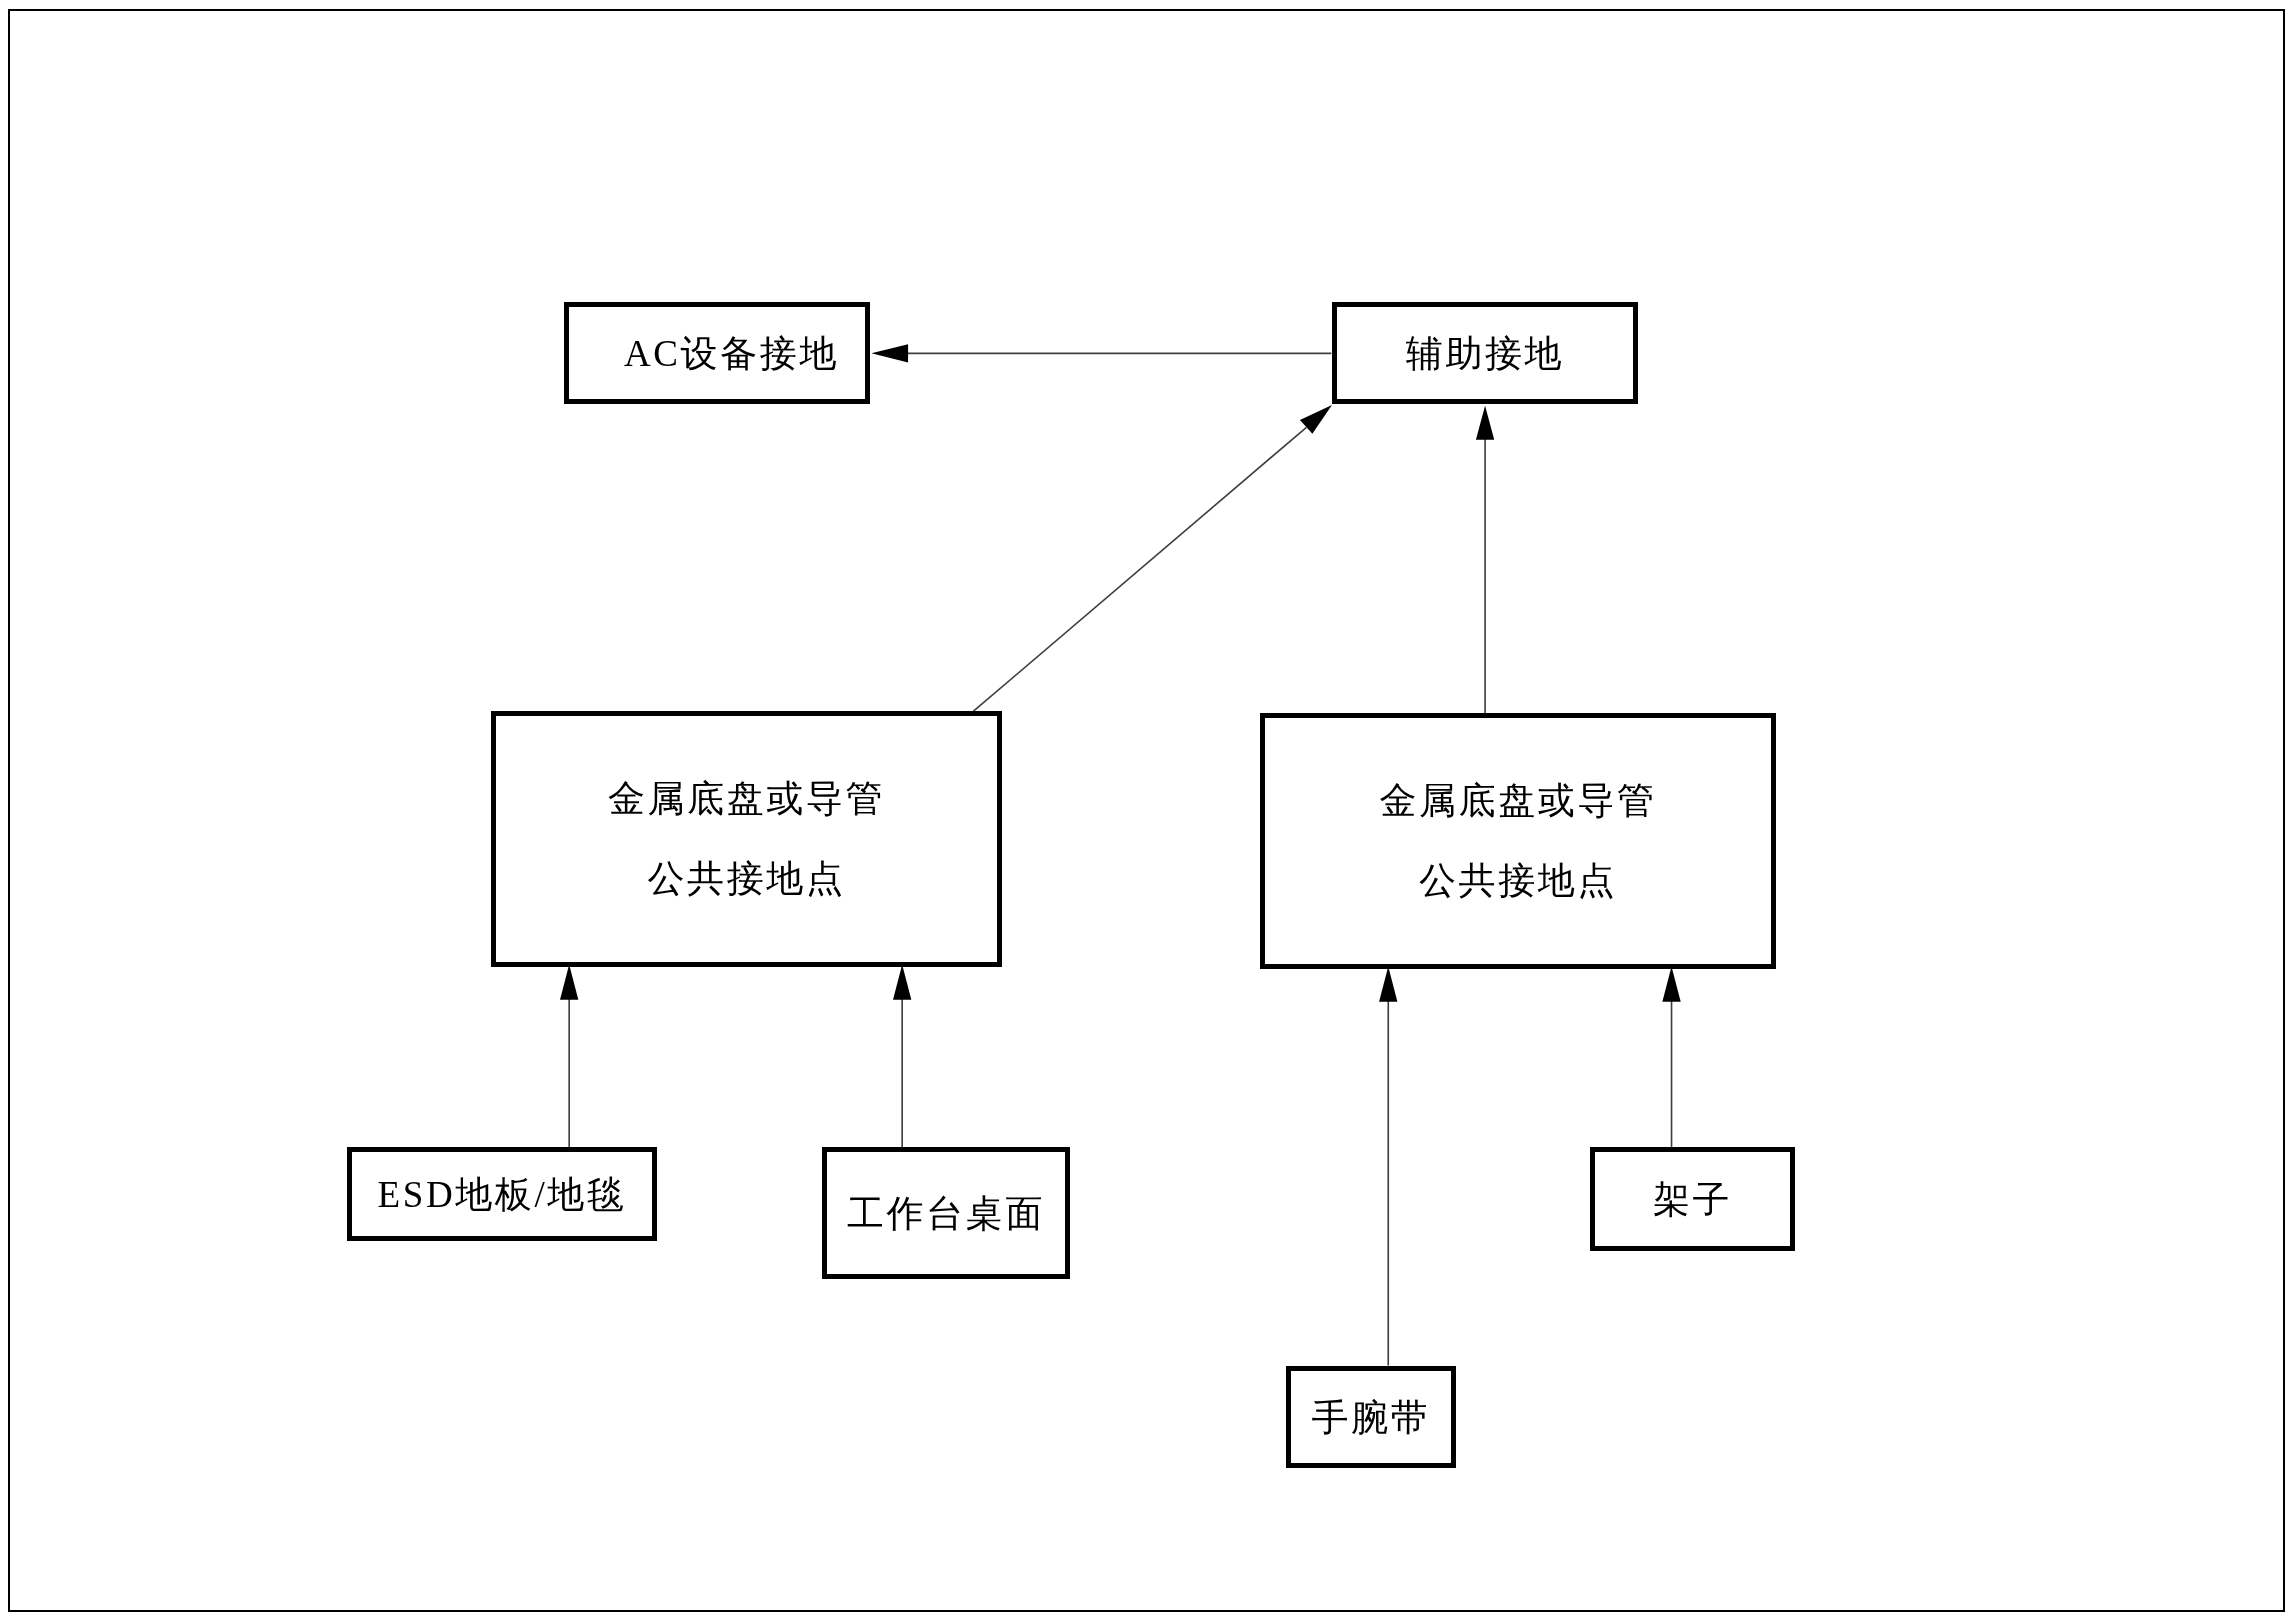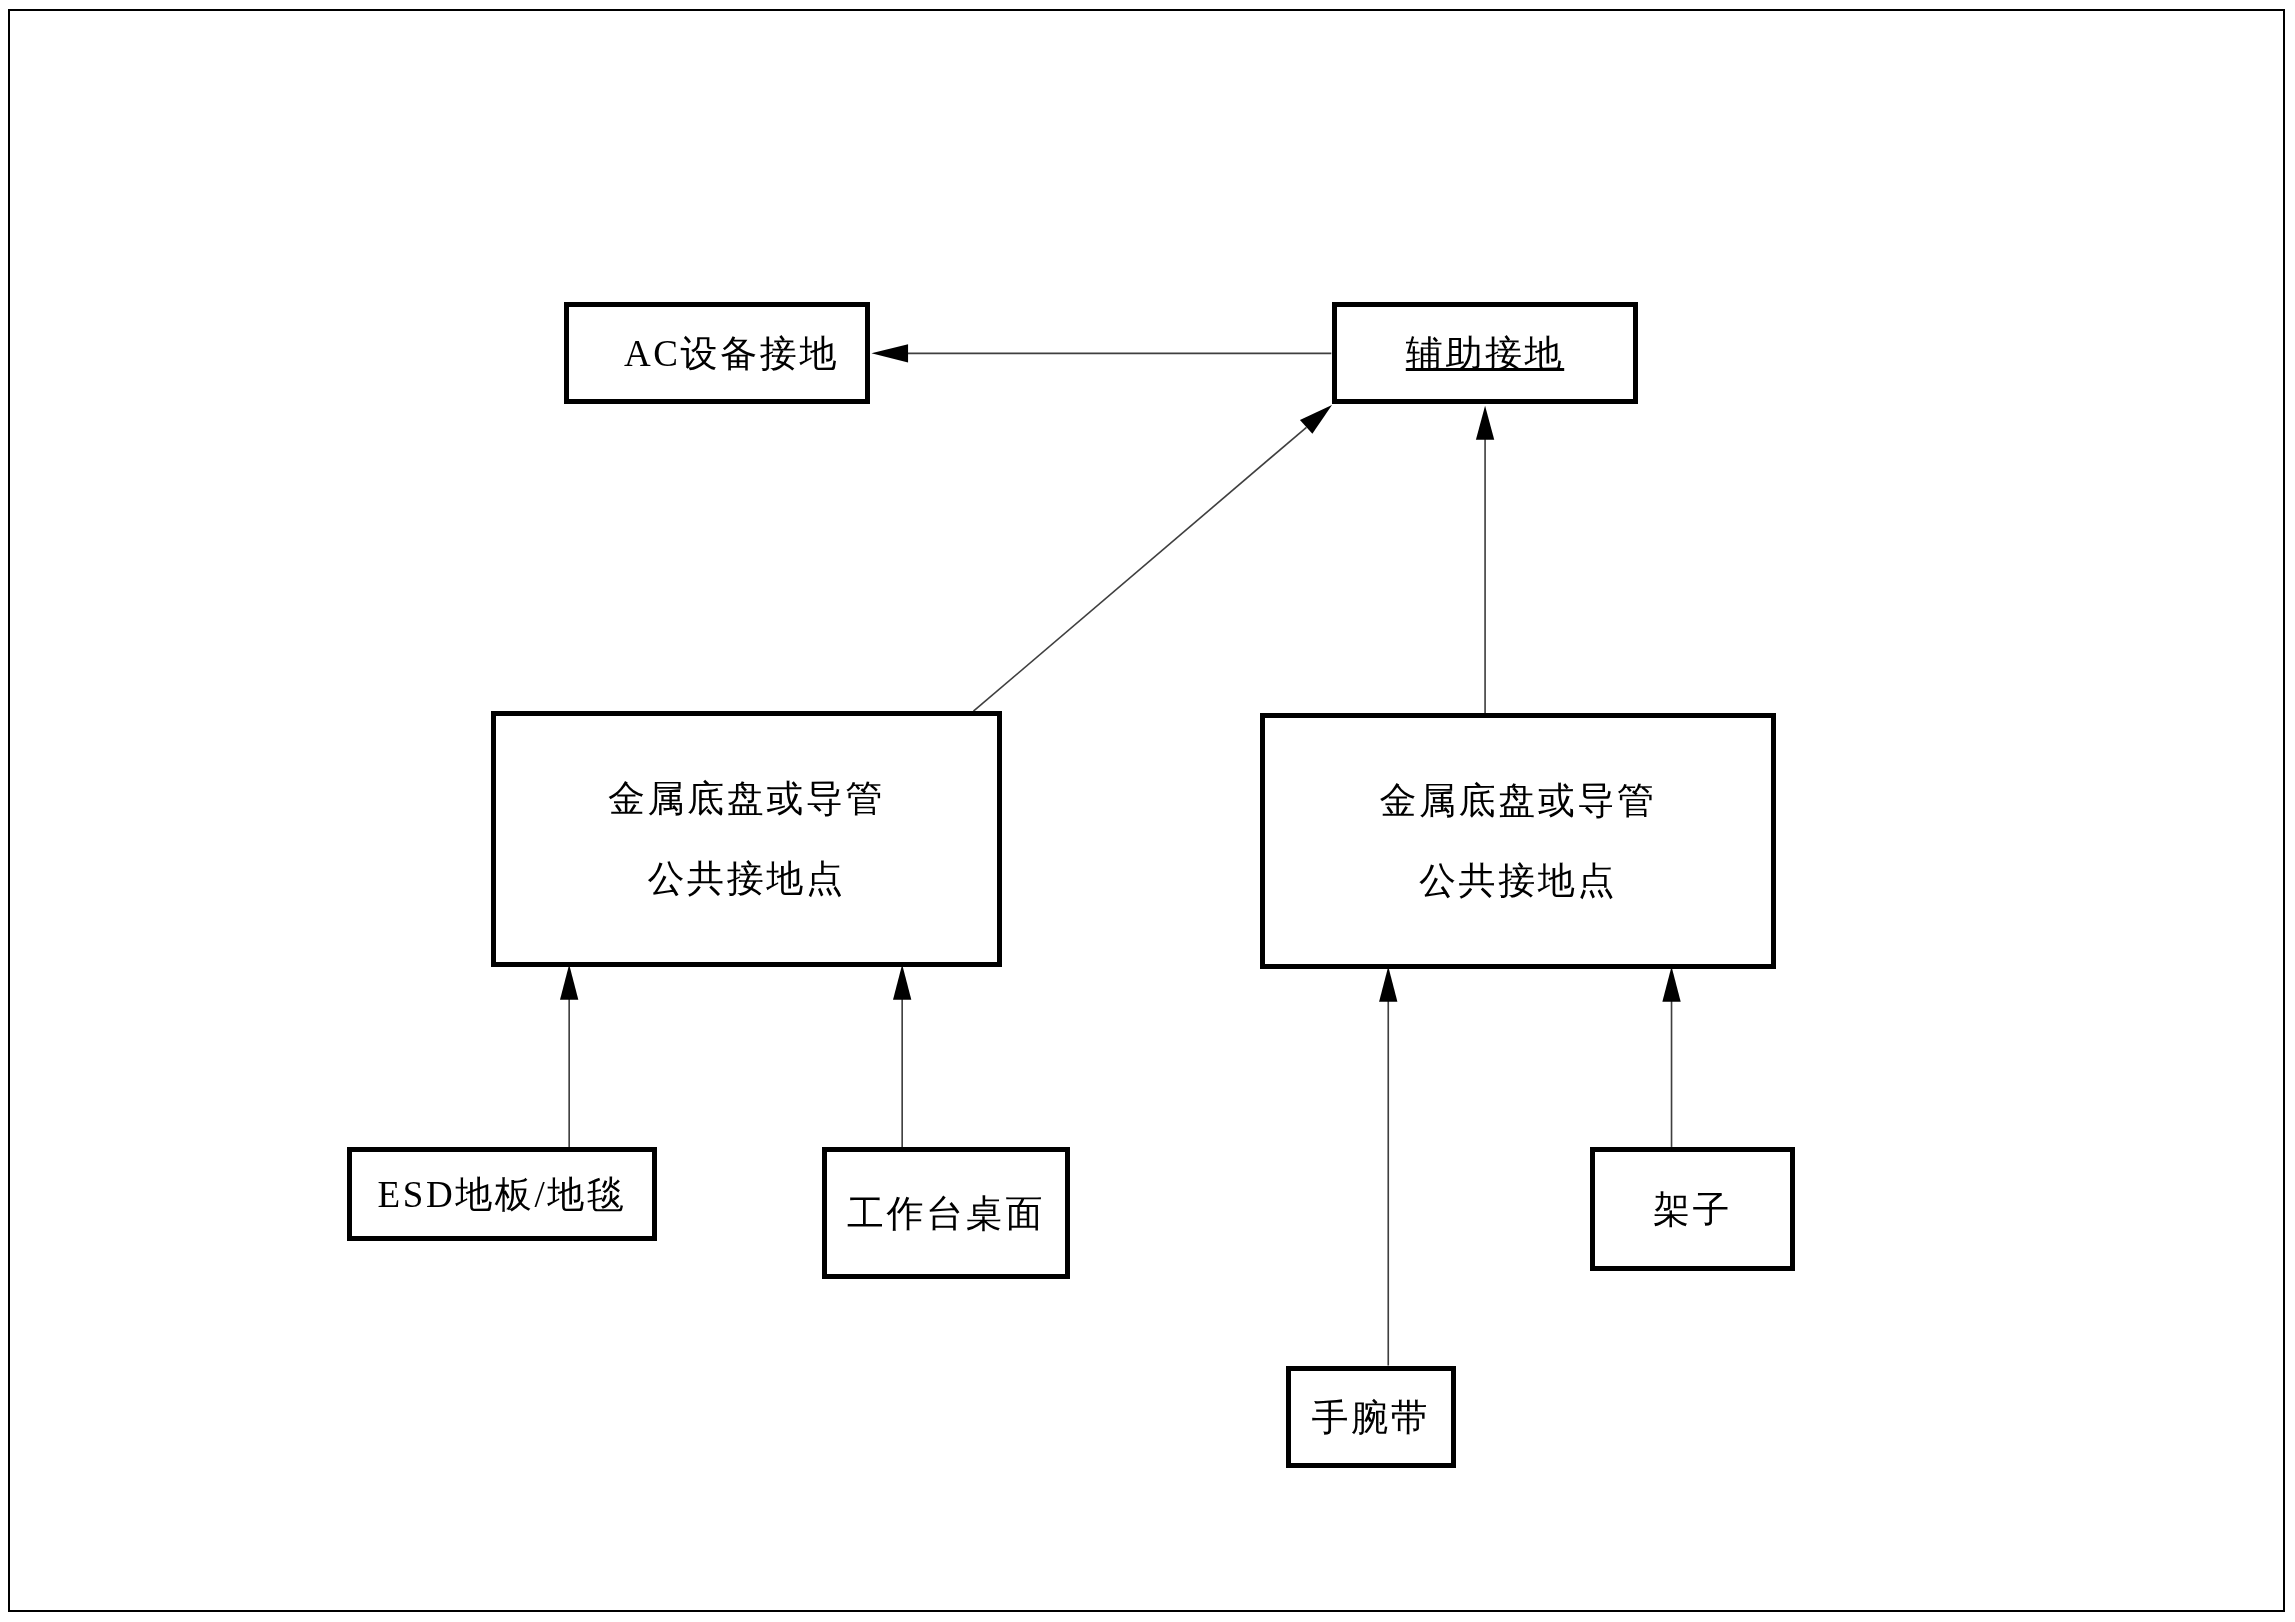--- a/index.html
+++ b/index.html
@@ -46,27 +46,27 @@
     letter-spacing: 2.6px;
     line-height: 1.0;
     white-space: nowrap;
   }
   .node .label-line { display: block; }
   .node.two-line { font-size: 37px; margin-left: 28px; }
   .node.two-line .label-line { line-height: 80px; }
 
   
   #node-ac          { left: 564px;  top: 302px;  width: 306px; height: 102px; padding-left: 29px; }
-  #node-aux         { left: 1332px; top: 302px;  width: 306px; height: 102px; text-decoration: underline; }
+  #node-aux         { left: 1332px; top: 302px;  width: 306px; height: 102px; }
   #node-common-left { left: 463px;  top: 711px; width: 511px; height: 256px; }
   #node-common-right{ left: 1232px; top: 713px; width: 516px; height: 256px; }
   #node-esd         { left: 347px;  top: 1147px; width: 310px; height: 94px; }
   #node-bench       { left: 822px; top: 1147px; width: 248px; height: 132px; }
   #node-wrist       { left: 1286px; top: 1366px; width: 170px; height: 102px; }
-  #node-shelf       { left: 1590px; top: 1147px; width: 205px; height: 124px; }
+  #node-shelf       { left: 1590px; top: 1147px; width: 205px; height: 104px; }
 </style>
 </head>
 <body>
 
 <div class="page-frame"></div>
 
 <svg class="connector-layer" viewBox="0 0 3508 2479" xmlns="http://www.w3.org/2000/svg">
 
   <g>
     <line x1="2035" y1="540" x2="1384" y2="540" stroke="#3f3f3f" stroke-width="2.5"></line>

